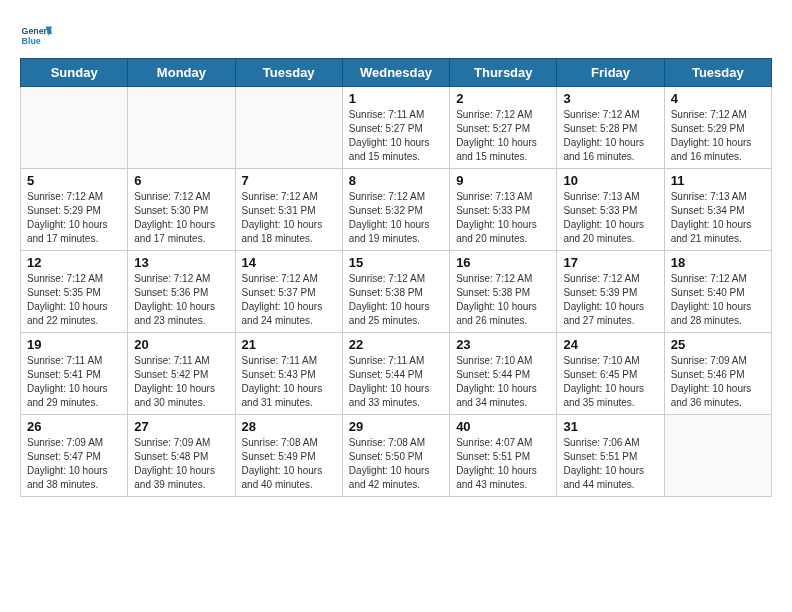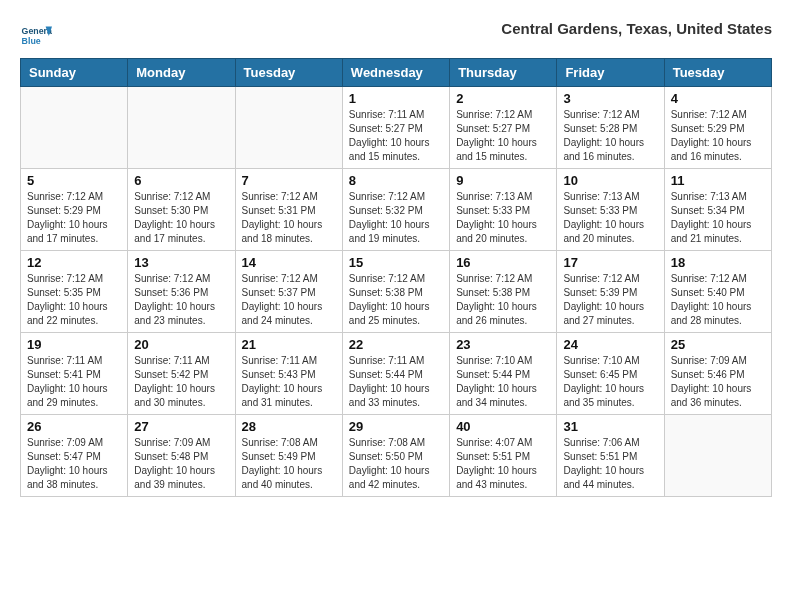--- a/index.html
+++ b/index.html
@@ -42,21 +42,21 @@
       font-weight: bold;
     }
     .calendar {
       width: 100%;
       border-collapse: collapse;
       margin-top: 6px;
     }
     .calendar th {
       background: #2471a3;
       color: #fff;
-      text-align: left;
+      text-align: center;
       padding: 6px 8px;
       font-size: 13px;
       border: 1px solid #1a5276;
     }
     .calendar td {
       border: 1px solid #ccc;
       vertical-align: top;
       padding: 4px 6px;
       width: calc(100% / 7);
       min-height: 80px;
@@ -84,21 +84,20 @@
 
 <div class="header-logo">
   <div class="logo">
     <svg class="logo-icon" viewBox="0 0 40 40" xmlns="http://www.w3.org/2000/svg">
       <text x="2" y="18" font-size="11" fill="#1a5276" font-family="Arial" font-weight="bold">General</text>
       <text x="2" y="30" font-size="11" fill="#2980b9" font-family="Arial" font-weight="bold">Blue</text>
       <polygon points="32,8 40,8 36,20" fill="#2980b9"></polygon>
     </svg>
   </div>
   <div class="title-block">
-    <div class="calendar-subtitle">Central Gardens, Texas, United States</div>
   </div>
 </div>
 
 <table class="calendar">
   <thead>
     <tr>
       <th>Sunday</th>
       <th>Monday</th>
       <th>Tuesday</th>
       <th>Wednesday</th>

